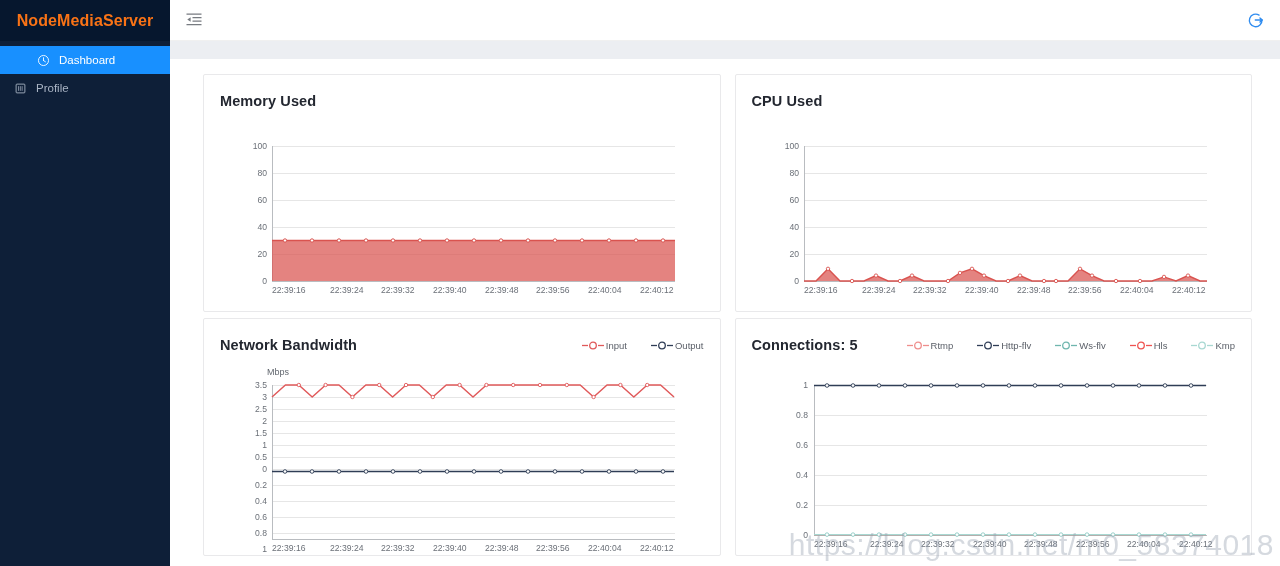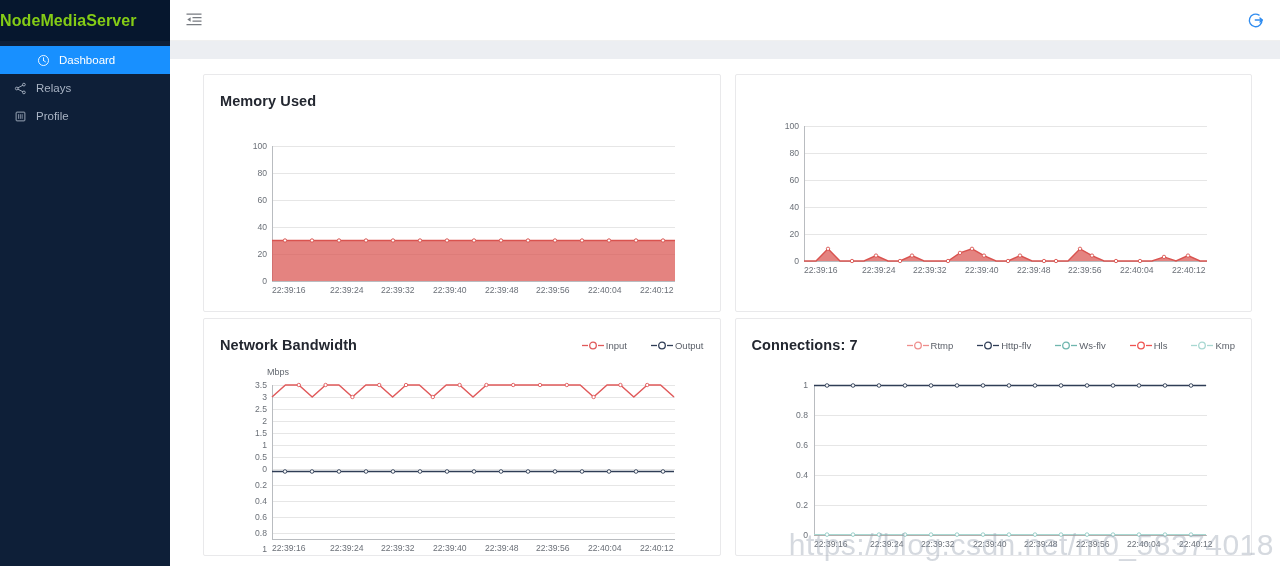--- a/index.html
+++ b/index.html
@@ -14,22 +14,22 @@
   #app { position: relative; width: 1280px; height: 566px; display: flex; }
 
   
   #sidebar {
     width: 170px; height: 566px; flex: 0 0 170px;
     background: #0e1f38;
     display: flex; flex-direction: column;
   }
   #brand {
     height: 41px; line-height: 41px;
-    color: #84cc16; font-size: 16px; font-weight: bold;
-    letter-spacing: .1px;
+    color: #f97316; font-size: 16px; font-weight: bold;
+    text-align: center; letter-spacing: .1px;
     background: #06172e;
   }
   .nav { padding-top: 5px; }
   .nav-item {
     height: 28px; display: flex; align-items: center;
     padding-left: 13px; color: #a9b4c4; font-size: 11.5px;
     cursor: pointer; user-select: none;
   }
   .nav-item.active { background: #1890ff; color: #ffffff; padding-left: 36px; }
   .nav-ico {
@@ -94,31 +94,20 @@
       <div class="nav-item active">
         <span class="nav-ico">
           <svg viewBox="0 0 16 16" width="13" height="13" fill="none" stroke="currentColor" stroke-width="1.1">
             <circle cx="8" cy="8" r="6.2"></circle>
               <path d="M8 8 L8 4.6 M8 8 L10.4 9.6" stroke-linecap="round"></path>
           </svg>
         </span>
         <span>Dashboard</span>
       </div>
 
-      <div class="nav-item">
-        <span class="nav-ico">
-          <svg viewBox="0 0 16 16" width="13" height="13" fill="none" stroke="currentColor" stroke-width="1.1">
-            <circle cx="12.2" cy="3.2" r="1.7"></circle>
-              <circle cx="3.4" cy="8" r="1.7"></circle>
-              <circle cx="12.2" cy="12.8" r="1.7"></circle>
-            <path d="M5 7.1 L10.7 4.1 M5 8.9 L10.7 11.9" stroke-linecap="round"></path>
-          </svg>
-        </span>
-        <span>Relays</span>
-      </div>
 
 
       <div class="nav-item">
         <span class="nav-ico">
           <svg viewBox="0 0 16 16" width="13" height="13" fill="none" stroke="currentColor" stroke-width="1.1">
             <rect x="2.6" y="2.6" width="10.8" height="10.8" rx="1"></rect>
             <path d="M5.6 5.6 v4.8 M7.8 5.6 v4.8 M10 5.6 v4.8" stroke-linecap="round" stroke-width=".9"></path>
           </svg>
         </span>
         <span>Profile</span>
@@ -201,20 +190,23 @@
                 <text class="tick-lbl" x="265" y="176" text-anchor="start">22:39:48</text>
                 <text class="tick-lbl" x="316" y="176" text-anchor="start">22:39:56</text>
                 <text class="tick-lbl" x="368" y="176" text-anchor="start">22:40:04</text>
                 <text class="tick-lbl" x="420" y="176" text-anchor="start">22:40:12</text>
               </g>
             </svg>
           </div>
         </section>
 
         <section class="card">
+          <div class="card-head">
+            <div class="card-title">CPU Used</div>
+          </div>
           <div class="chart-wrap">
             <svg width="470" height="180" viewBox="0 0 470 180">
               <g>
                 <line class="gridline" x1="52" y1="29" x2="455" y2="29"></line>
                 <line class="gridline" x1="52" y1="56" x2="455" y2="56"></line>
                 <line class="gridline" x1="52" y1="83" x2="455" y2="83"></line>
                 <line class="gridline" x1="52" y1="110" x2="455" y2="110"></line>
                 <line class="gridline" x1="52" y1="137" x2="455" y2="137"></line>
               </g>
               <line class="axisline" x1="52" y1="29" x2="52" y2="164"></line>
@@ -373,21 +365,21 @@
                 <text class="tick-lbl" x="316" y="190" text-anchor="start">22:39:56</text>
                 <text class="tick-lbl" x="368" y="190" text-anchor="start">22:40:04</text>
                 <text class="tick-lbl" x="420" y="190" text-anchor="start">22:40:12</text>
               </g>
             </svg>
           </div>
         </section>
 
         <section class="card">
           <div class="card-head">
-            <div class="card-title">Connections: 7</div>
+            <div class="card-title">Connections: 5</div>
             <div class="legend">
               <div class="lg-item">
                 <svg class="lg-mark" viewBox="0 0 22 11">
                   <line x1="0" y1="5.5" x2="6" y2="5.5" stroke="#ef8e8c" stroke-width="1.3"></line>
                   <line x1="16" y1="5.5" x2="22" y2="5.5" stroke="#ef8e8c" stroke-width="1.3"></line>
                   <circle cx="11" cy="5.5" r="3.3" fill="#fff" stroke="#ef8e8c" stroke-width="1.3"></circle>
                 </svg>
                 <span>Rtmp</span>
               </div>
               <div class="lg-item">

